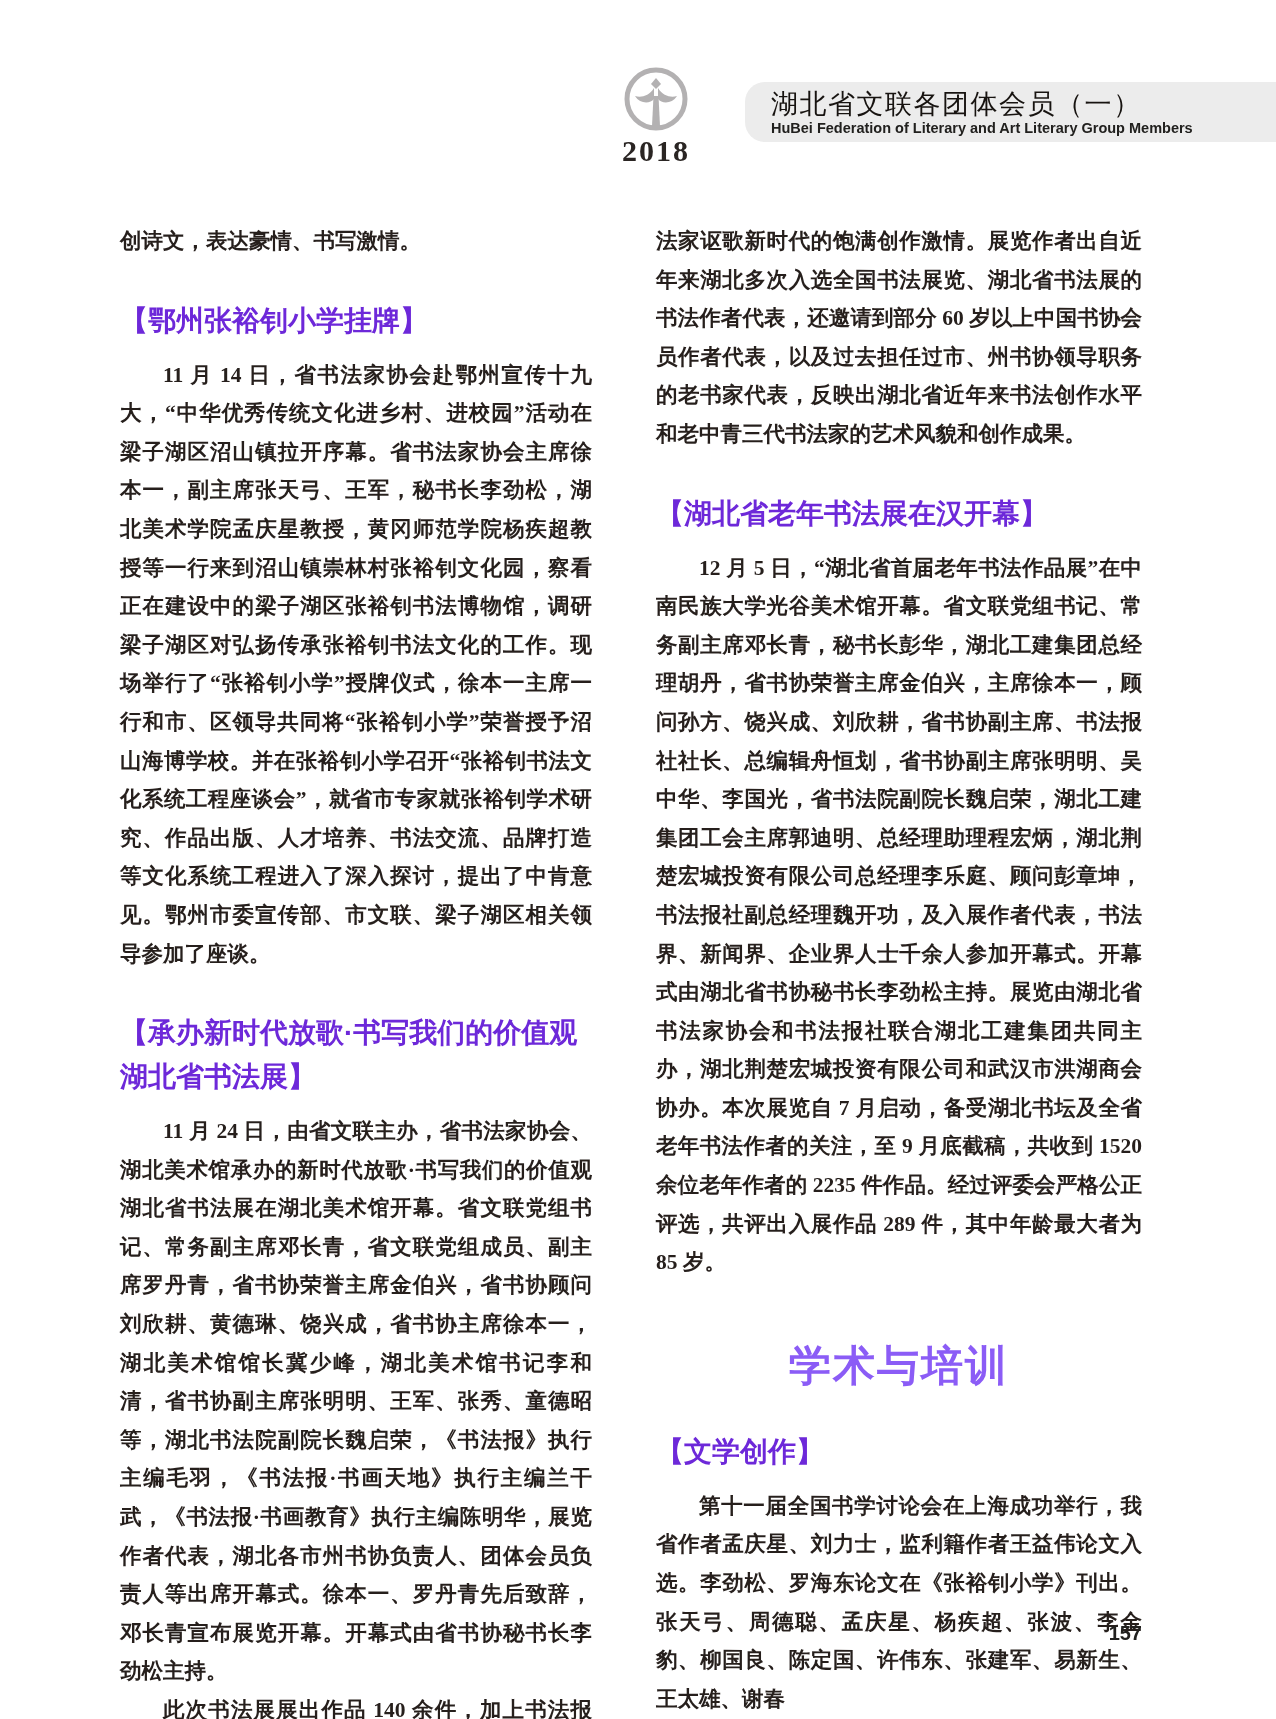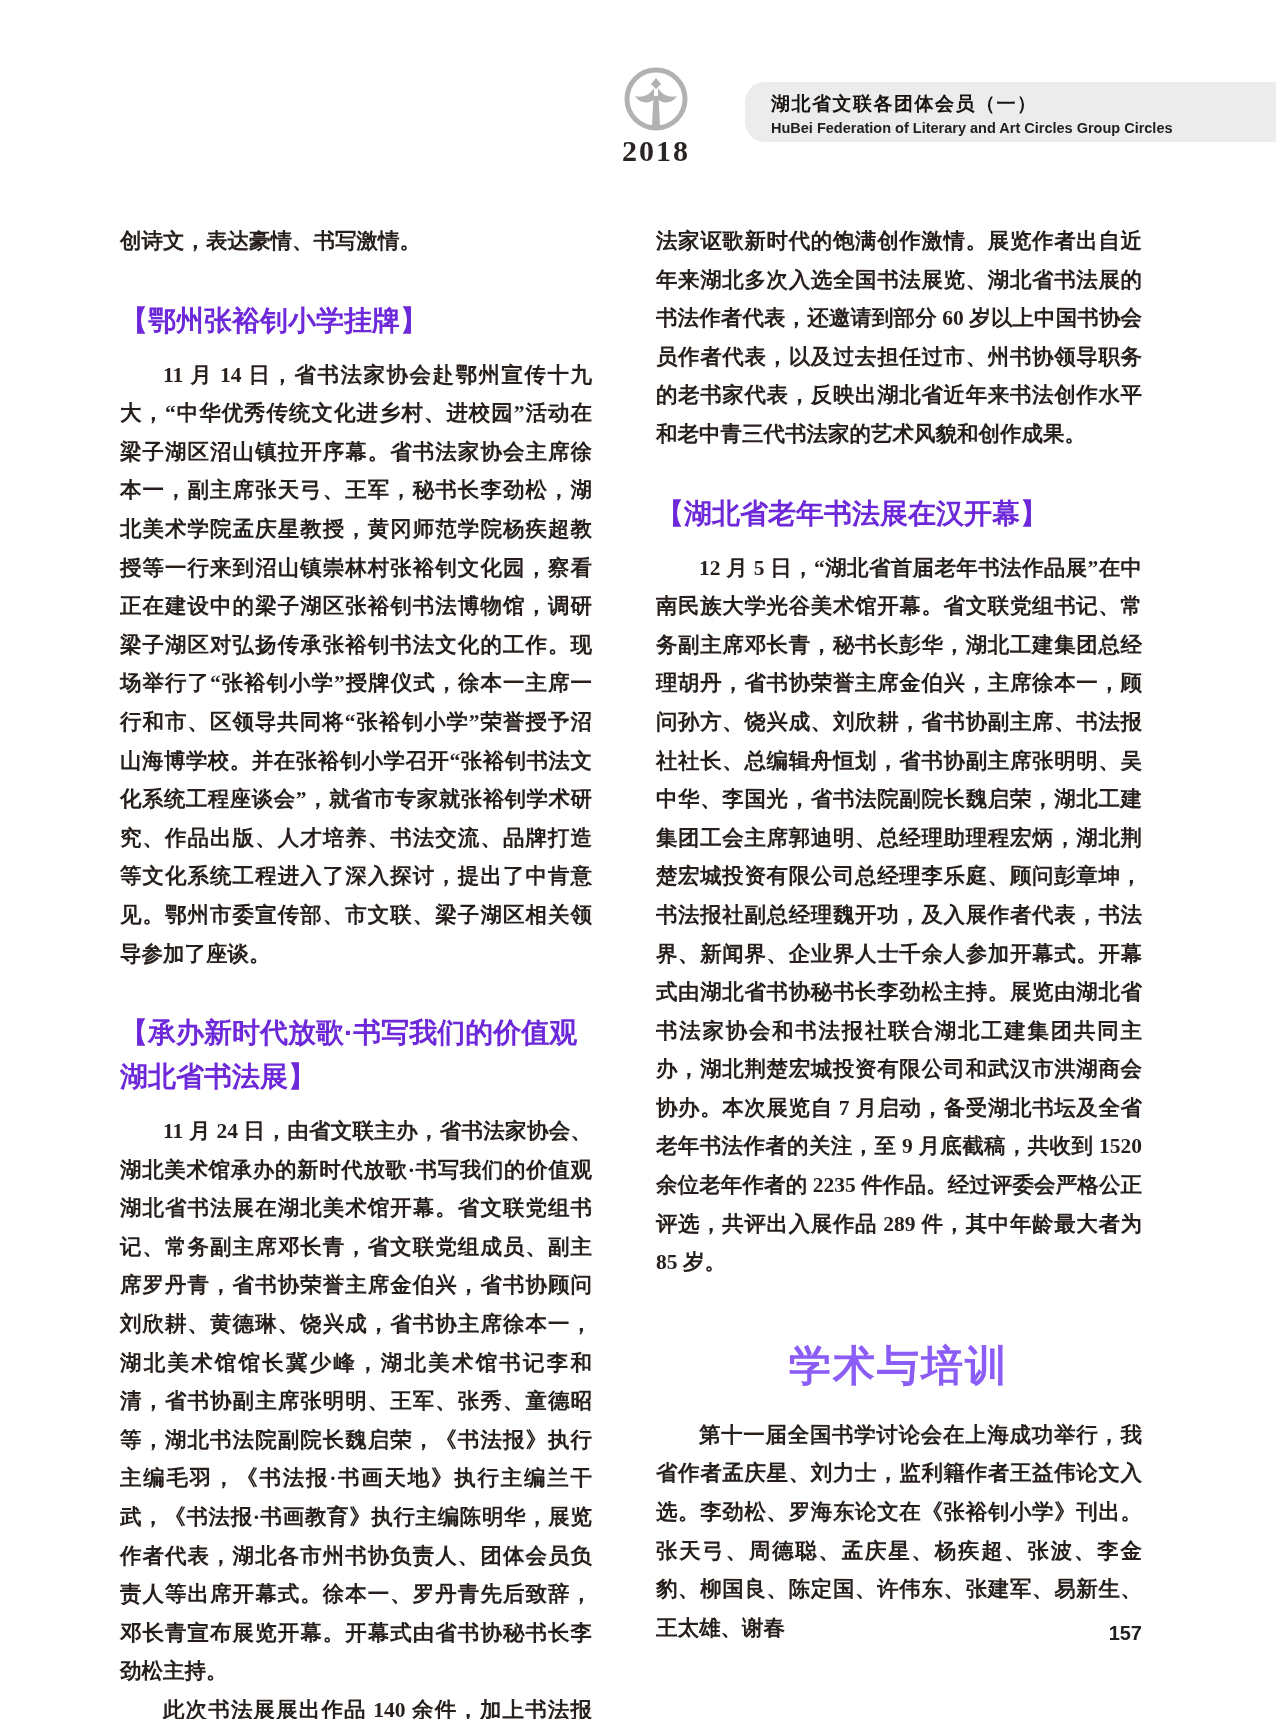--- a/index.html
+++ b/index.html
@@ -25,21 +25,21 @@
   }
   .header-bar{
     position:absolute;left:745px;right:0;top:82px;height:60px;
     background:#ececec;
     border-radius:20px 0 0 20px;
     box-sizing:border-box;
     padding:7px 10px 0 26px;
   }
   .header-title-cn{
     font-family:"Liberation Sans","DejaVu Sans",sans-serif;
-    font-weight:700;font-size:19px;letter-spacing:1.5px;color:#171310;
+    font-weight:400;font-size:27px;letter-spacing:1.5px;color:#171310;
     line-height:30px;
   }
   .header-title-en{
     font-family:"Liberation Sans","DejaVu Sans",sans-serif;
     font-weight:700;font-size:14.5px;color:#21201e;
     line-height:19px;
   }
   
   .columns{
     position:absolute;top:222px;left:120px;right:134px;
@@ -95,40 +95,41 @@
         <circle cx="33" cy="33" r="29" fill="none" stroke="#b3b1b2" stroke-width="5"></circle>
         <path d="M33 12 L38 18 L33 23 L28 18 Z" fill="#b3b1b2"></path>
         <path d="M31 22 C26 30 18 32 12 30 C17 38 27 38 31 33 Z" fill="#b3b1b2"></path>
         <path d="M35 22 C40 30 48 32 54 30 C49 38 39 38 35 33 Z" fill="#b3b1b2"></path>
         <path d="M30.5 30 L35.5 30 L37 60 L29 60 Z" fill="#b3b1b2"></path>
       </svg>
       <div class="logo-year">2018</div>
     </div>
     <div class="header-bar">
       <div class="header-title-cn">湖北省文联各团体会员（一）</div>
-      <div class="header-title-en">HuBei Federation of Literary and Art Circles Group Circles</div>
+      <div class="header-title-en">HuBei Federation of Literary and Art Literary Group Members</div>
     </div>
   </header>
 
   <main class="columns">
 
     <section class="col col-left">
       <p class="body no-indent">创诗文，表达豪情、书写激情。</p>
       <h3 class="entry-heading">【鄂州张裕钊小学挂牌】</h3>
       <p class="body">11 月 14 日，省书法家协会赴鄂州宣传十九大，“中华优秀传统文化进乡村、进校园”活动在梁子湖区沼山镇拉开序幕。省书法家协会主席徐本一，副主席张天弓、王军，秘书长李劲松，湖北美术学院孟庆星教授，黄冈师范学院杨疾超教授等一行来到沼山镇崇林村张裕钊文化园，察看正在建设中的梁子湖区张裕钊书法博物馆，调研梁子湖区对弘扬传承张裕钊书法文化的工作。现场举行了“张裕钊小学”授牌仪式，徐本一主席一行和市、区领导共同将“张裕钊小学”荣誉授予沼山海博学校。并在张裕钊小学召开“张裕钊书法文化系统工程座谈会”，就省市专家就张裕钊学术研究、作品出版、人才培养、书法交流、品牌打造等文化系统工程进入了深入探讨，提出了中肯意见。鄂州市委宣传部、市文联、梁子湖区相关领导参加了座谈。</p>
       <h3 class="entry-heading">【承办新时代放歌·书写我们的价值观湖北省书法展】</h3>
       <p class="body">11 月 24 日，由省文联主办，省书法家协会、湖北美术馆承办的新时代放歌·书写我们的价值观湖北省书法展在湖北美术馆开幕。省文联党组书记、常务副主席邓长青，省文联党组成员、副主席罗丹青，省书协荣誉主席金伯兴，省书协顾问刘欣耕、黄德琳、饶兴成，省书协主席徐本一，湖北美术馆馆长冀少峰，湖北美术馆书记李和清，省书协副主席张明明、王军、张秀、童德昭等，湖北书法院副院长魏启荣，《书法报》执行主编毛羽，《书法报·书画天地》执行主编兰干武，《书法报·书画教育》执行主编陈明华，展览作者代表，湖北各市州书协负责人、团体会员负责人等出席开幕式。徐本一、罗丹青先后致辞，邓长青宣布展览开幕。开幕式由省书协秘书长李劲松主持。</p>
       <p class="body">此次书法展展出作品 140 余件，加上书法报书法海选获奖作品，共 200 件作品济济一堂，显示出书</p>
     </section>
 
     <section class="col col-right">
       <p class="body no-indent">法家讴歌新时代的饱满创作激情。展览作者出自近年来湖北多次入选全国书法展览、湖北省书法展的书法作者代表，还邀请到部分 60 岁以上中国书协会员作者代表，以及过去担任过市、州书协领导职务的老书家代表，反映出湖北省近年来书法创作水平和老中青三代书法家的艺术风貌和创作成果。</p>
       <h3 class="entry-heading">【湖北省老年书法展在汉开幕】</h3>
       <p class="body">12 月 5 日，“湖北省首届老年书法作品展”在中南民族大学光谷美术馆开幕。省文联党组书记、常务副主席邓长青，秘书长彭华，湖北工建集团总经理胡丹，省书协荣誉主席金伯兴，主席徐本一，顾问孙方、饶兴成、刘欣耕，省书协副主席、书法报社社长、总编辑舟恒划，省书协副主席张明明、吴中华、李国光，省书法院副院长魏启荣，湖北工建集团工会主席郭迪明、总经理助理程宏炳，湖北荆楚宏城投资有限公司总经理李乐庭、顾问彭章坤，书法报社副总经理魏开功，及入展作者代表，书法界、新闻界、企业界人士千余人参加开幕式。开幕式由湖北省书协秘书长李劲松主持。展览由湖北省书法家协会和书法报社联合湖北工建集团共同主办，湖北荆楚宏城投资有限公司和武汉市洪湖商会协办。本次展览自 7 月启动，备受湖北书坛及全省老年书法作者的关注，至 9 月底截稿，共收到 1520 余位老年作者的 2235 件作品。经过评委会严格公正评选，共评出入展作品 289 件，其中年龄最大者为 85 岁。</p>
       <h2 class="part-title">学术与培训</h2>
+      <h3 class="entry-heading">【文学创作】</h3>
       <p class="body">第十一届全国书学讨论会在上海成功举行，我省作者孟庆星、刘力士，监利籍作者王益伟论文入选。李劲松、罗海东论文在《张裕钊小学》刊出。张天弓、周德聪、孟庆星、杨疾超、张波、李金豹、柳国良、陈定国、许伟东、张建军、易新生、王太雄、谢春</p>
     </section>
 
   </main>
 
   <footer>
     <div class="page-number">157</div>
   </footer>
 
 </div>

